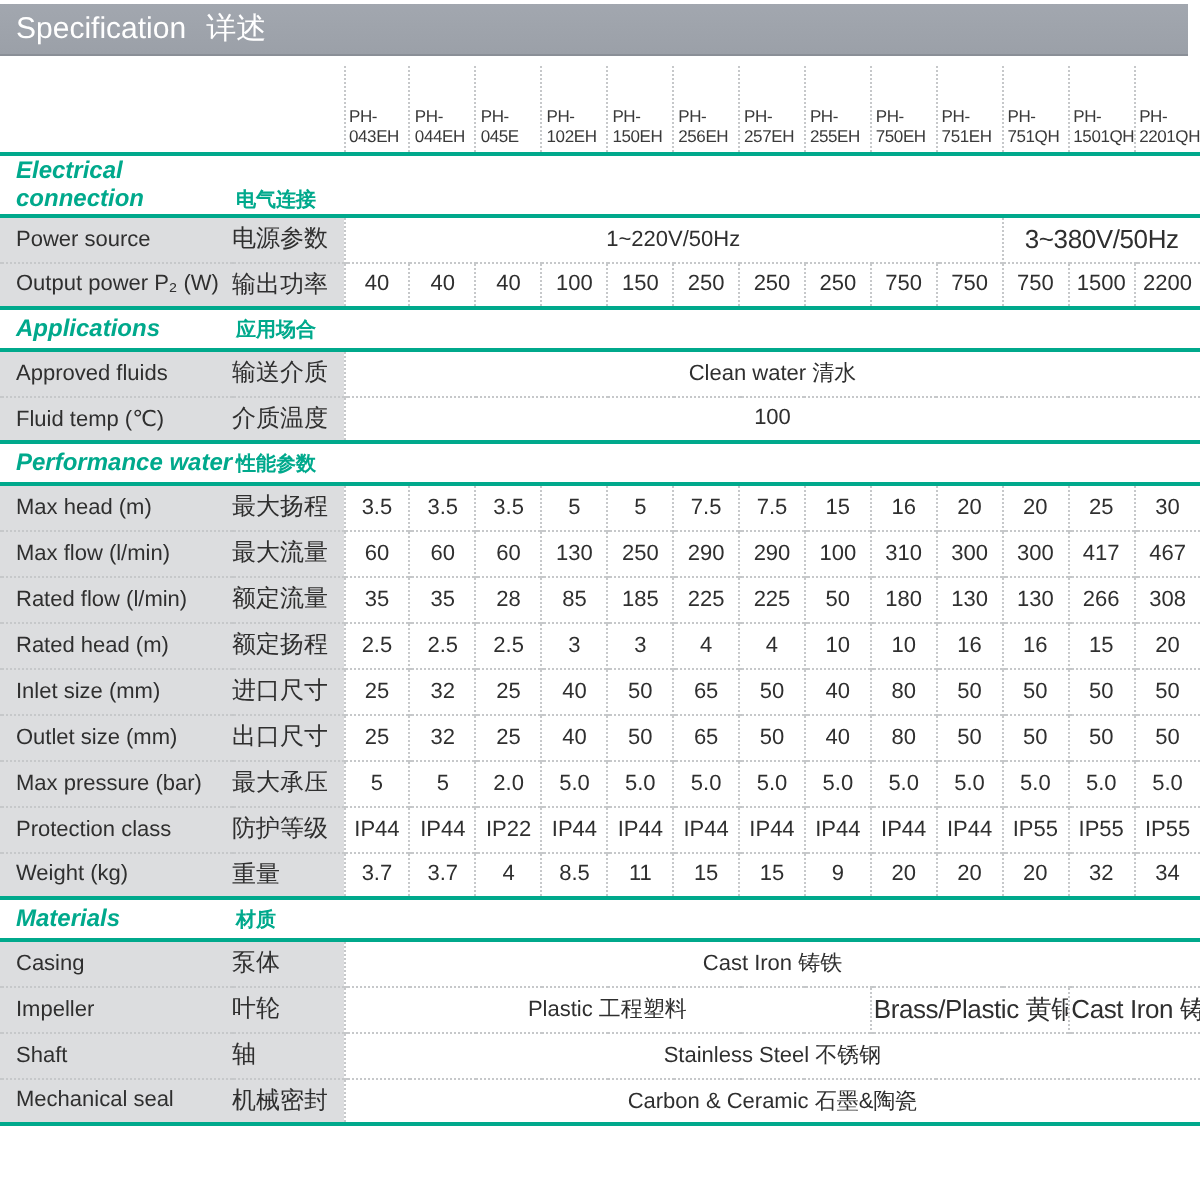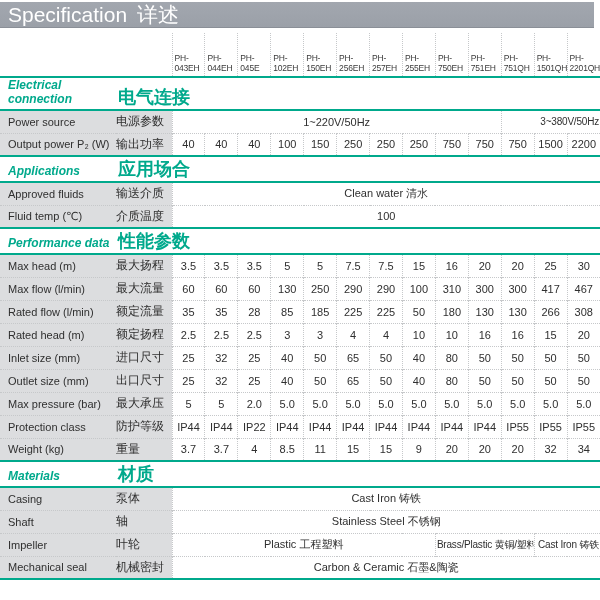--- a/index.html
+++ b/index.html
@@ -11,21 +11,21 @@
   }
   *{box-sizing:border-box;margin:0;padding:0;}
   html,body{width:600px;height:600px;background:#fff;overflow:hidden;}
   body{font-family:"Liberation Sans","DejaVu Sans",sans-serif;color:var(--txt);}
 
   .banner{
     margin:2px 6px 0 0;
     height:26px;
     background:linear-gradient(#a2a7af,var(--banner));
     color:#fff;
-    font-size:21px;
+    font-size:15px;
     line-height:26px;
     padding-left:8px;
     border-bottom:1px solid #8a8f97;
   }
   .banner .zh{margin-left:10px;}
 
   table.spec{
     width:600px;
     border-collapse:collapse;
     table-layout:fixed;
@@ -55,21 +55,21 @@
   tr.section-row td{
     height:21px;
     border-top:2px solid var(--green);
     border-bottom:2px solid var(--green);
     color:var(--green);
     font-weight:bold;
     font-size:12px;
     padding-left:8px;
   }
   tr.section-row .sec-en{display:inline-block;width:110px;font-style:italic;}
-  tr.section-row .sec-zh{font-size:18px;}
+  tr.section-row .sec-zh{font-size:10px;}
 
   
   tr.data-row td{height:23px;}
   tr.data-row + tr.data-row td{border-top:1px dotted var(--dot);}
   td.lab-en{
     background:var(--labelbg);
     font-size:11px;
     padding-left:8px;
     text-align:left;
     white-space:nowrap;
@@ -82,21 +82,21 @@
     white-space:nowrap;
   }
   td.val{
     font-size:11px;
     text-align:center;
     border-left:1px dotted var(--dot);
     padding:1px;
     white-space:nowrap;
     overflow:hidden;
   }
-  td.val.tight{font-size:10px;letter-spacing:-0.2px;text-align:right;}
+  td.val.tight{font-size:13px;letter-spacing:-0.2px;}
   tr.table-last td{border-bottom:2px solid var(--green);}
 </style>
 </head>
 <body>
 
 <div class="banner">
   <span>Specification</span><span class="zh">详述</span>
 </div>
 
 <table class="spec">
@@ -181,21 +181,21 @@
         <td class="lab-en">Approved fluids</td>
         <td class="lab-zh">输送介质</td>
         <td class="val" colspan="13">Clean water 清水</td>
       </tr>
       <tr class="data-row">
         <td class="lab-en">Fluid temp (℃)</td>
         <td class="lab-zh">介质温度</td>
         <td class="val" colspan="13">100</td>
       </tr>
       <tr class="section-row">
-        <td colspan="15"><span class="sec-en">Performance data</span><span class="sec-zh">性能参数</span></td>
+        <td colspan="15"><span class="sec-en">Performance water</span><span class="sec-zh">性能参数</span></td>
       </tr>
       <tr class="data-row">
         <td class="lab-en">Max head (m)</td>
         <td class="lab-zh">最大扬程</td>
         <td class="val">3.5</td>
         <td class="val">3.5</td>
         <td class="val">3.5</td>
         <td class="val">5</td>
         <td class="val">5</td>
         <td class="val">7.5</td>
@@ -345,30 +345,30 @@
       </tr>
       <tr class="section-row">
         <td colspan="15"><span class="sec-en">Materials</span><span class="sec-zh">材质</span></td>
       </tr>
       <tr class="data-row">
         <td class="lab-en">Casing</td>
         <td class="lab-zh">泵体</td>
         <td class="val" colspan="13">Cast Iron 铸铁</td>
       </tr>
       <tr class="data-row">
-        <td class="lab-en">Shaft</td>
-        <td class="lab-zh">轴</td>
-        <td class="val" colspan="13">Stainless Steel 不锈钢</td>
-      </tr>
-      <tr class="data-row">
         <td class="lab-en">Impeller</td>
         <td class="lab-zh">叶轮</td>
         <td class="val" colspan="8">Plastic 工程塑料</td>
         <td class="val tight" colspan="3">Brass/Plastic 黄铜/塑料</td>
         <td class="val tight" colspan="2">Cast Iron 铸铁</td>
       </tr>
+      <tr class="data-row">
+        <td class="lab-en">Shaft</td>
+        <td class="lab-zh">轴</td>
+        <td class="val" colspan="13">Stainless Steel 不锈钢</td>
+      </tr>
       <tr class="data-row table-last">
         <td class="lab-en">Mechanical seal</td>
         <td class="lab-zh">机械密封</td>
         <td class="val" colspan="13">Carbon &amp; Ceramic 石墨&amp;陶瓷</td>
       </tr>
     </tbody>
 </table>
 
 </body></html>

